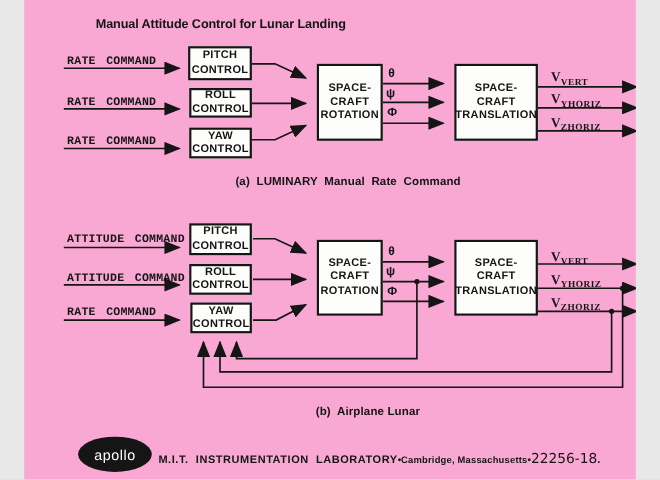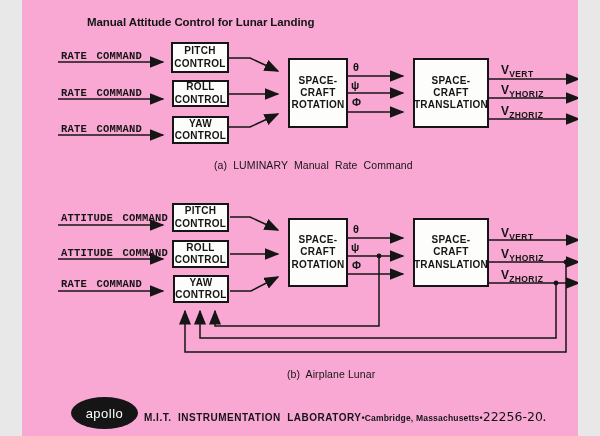--- a/index.html
+++ b/index.html
@@ -16,23 +16,23 @@
   .box{
     position:absolute;box-sizing:border-box;border:2px solid #151515;background:#fdfdfb;
     display:flex;flex-direction:column;align-items:center;justify-content:center;
     text-align:center;font-weight:bold;font-size:10px;line-height:1.22;letter-spacing:0.3px;
   }
   .lbl{
     position:absolute;font-weight:bold;font-size:10.5px;letter-spacing:0.2px;
     word-spacing:3px;white-space:nowrap;font-family:Liberation Mono, monospace;
   }
   .greek{position:absolute;font-size:11px;font-weight:bold;}
-  .vout{position:absolute;font-weight:bold;font-size:12px;white-space:nowrap;letter-spacing:0.2px;}
+  .vout{position:absolute;font-weight:bold;font-size:12px;white-space:nowrap;letter-spacing:0.2px;font-family:Liberation Serif, serif;}
   .vout .sub{font-size:8.5px;position:relative;top:3px;letter-spacing:0.4px;}
-  .caption{position:absolute;font-size:10.5px;font-weight:normal;letter-spacing:0.1px;white-space:pre;}
+  .caption{position:absolute;font-size:10.5px;font-weight:bold;letter-spacing:0.1px;white-space:pre;}
   .logo{
     position:absolute;left:49px;top:397px;width:67px;height:32px;
     background:#151515;border-radius:50%;color:#fff;
     display:flex;align-items:center;justify-content:center;
     font-size:13px;font-weight:normal;letter-spacing:0.5px;
   }
   .footer-line{
     position:absolute;left:122px;top:409px;display:flex;align-items:baseline;gap:0;
   }
   .footer-line .lab{font-size:10px;font-weight:bold;letter-spacing:0.5px;white-space:pre;}
@@ -179,17 +179,17 @@
   <div class="caption" style="left:265px;top:368px">(b)  Airplane Lunar</div>
 
   <div class="logo">
     <span>apollo</span>
   </div>
   <div class="footer-line">
     <span class="lab">M.I.T.  INSTRUMENTATION  LABORATORY</span>
     <span class="bullet">•</span>
     <span class="loc">Cambridge, Massachusetts</span>
     <span class="bullet">•</span>
-    <span class="doc">22256-20</span>
+    <span class="doc">22256-18</span>
     <span class="period">.</span>
   </div>
 
 </div>
 
 </body></html>

